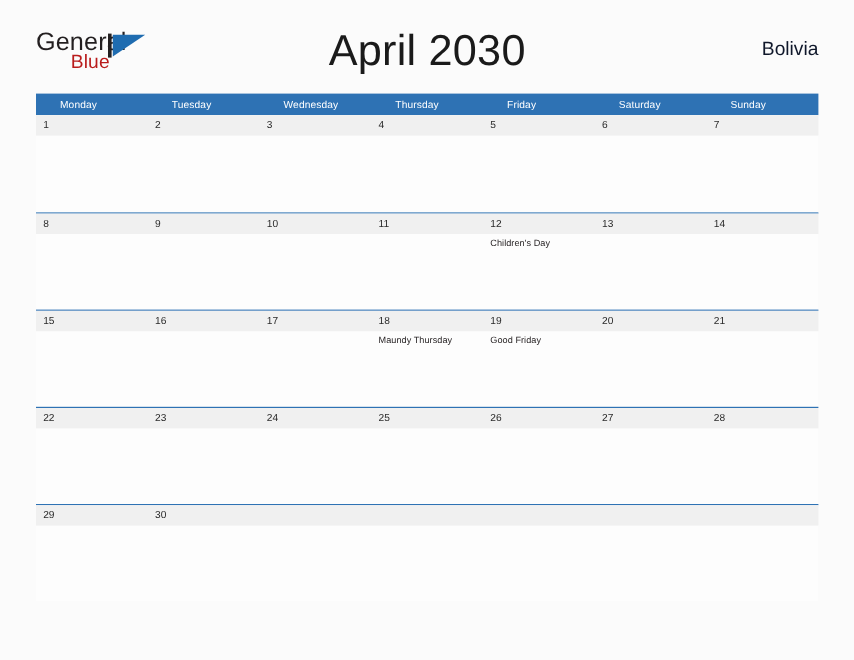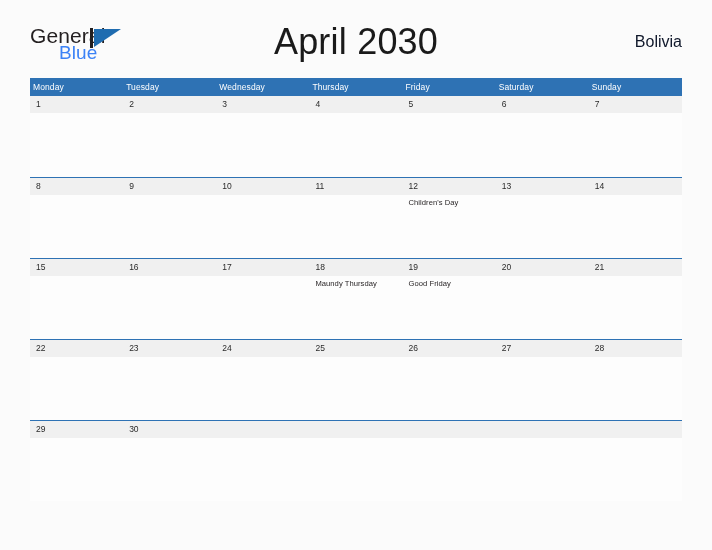--- a/index.html
+++ b/index.html
@@ -40,23 +40,23 @@
     top: 0;
     font-size: 21px;
     letter-spacing: 0.1px;
     color: #231f20;
     line-height: 19px;
   }
   .logo-blue {
     position: absolute;
     left: 29px;
     top: 17px;
-    font-size: 19px;
+    font-size: 16px;
     letter-spacing: 0.1px;
-    color: #3b82f6;
+    color: #b91c1c;
     line-height: 19px;
   }
   .logo-mark {
     position: absolute;
     left: 60px;
     top: 2px;
     width: 32px;
     height: 20px;
   }
   .logo-bar {
@@ -108,21 +108,21 @@
   .weekday-row {
     display: flex;
     background: #2e72b4;
     height: 18px;
   }
   .weekday {
     flex: 1 1 0;
     color: #ffffff;
     font-size: 8.5px;
     line-height: 18px;
-    padding-left: 3px;
+    padding-left: 20px;
     box-sizing: border-box;
     letter-spacing: 0.1px;
   }
 
   .week {
     position: relative;
     height: 81px;
     border-top: 1.4px solid #2e72b4;
     box-sizing: border-box;
     background: #fdfdfd;

